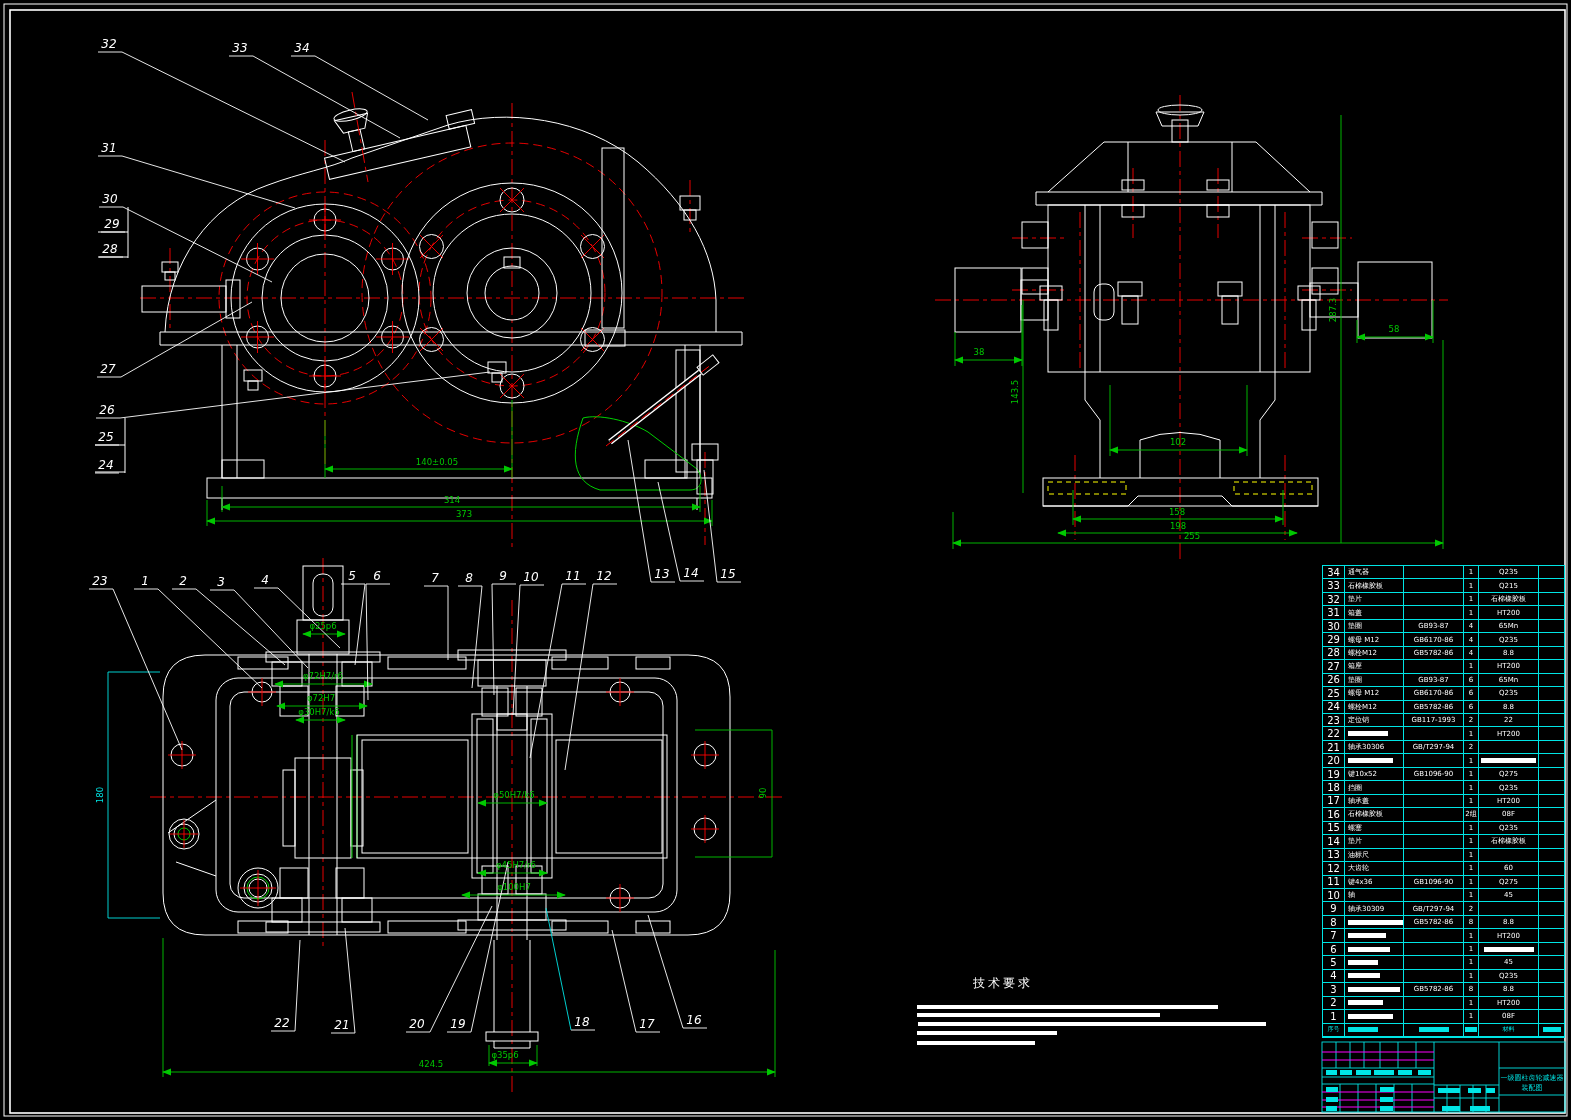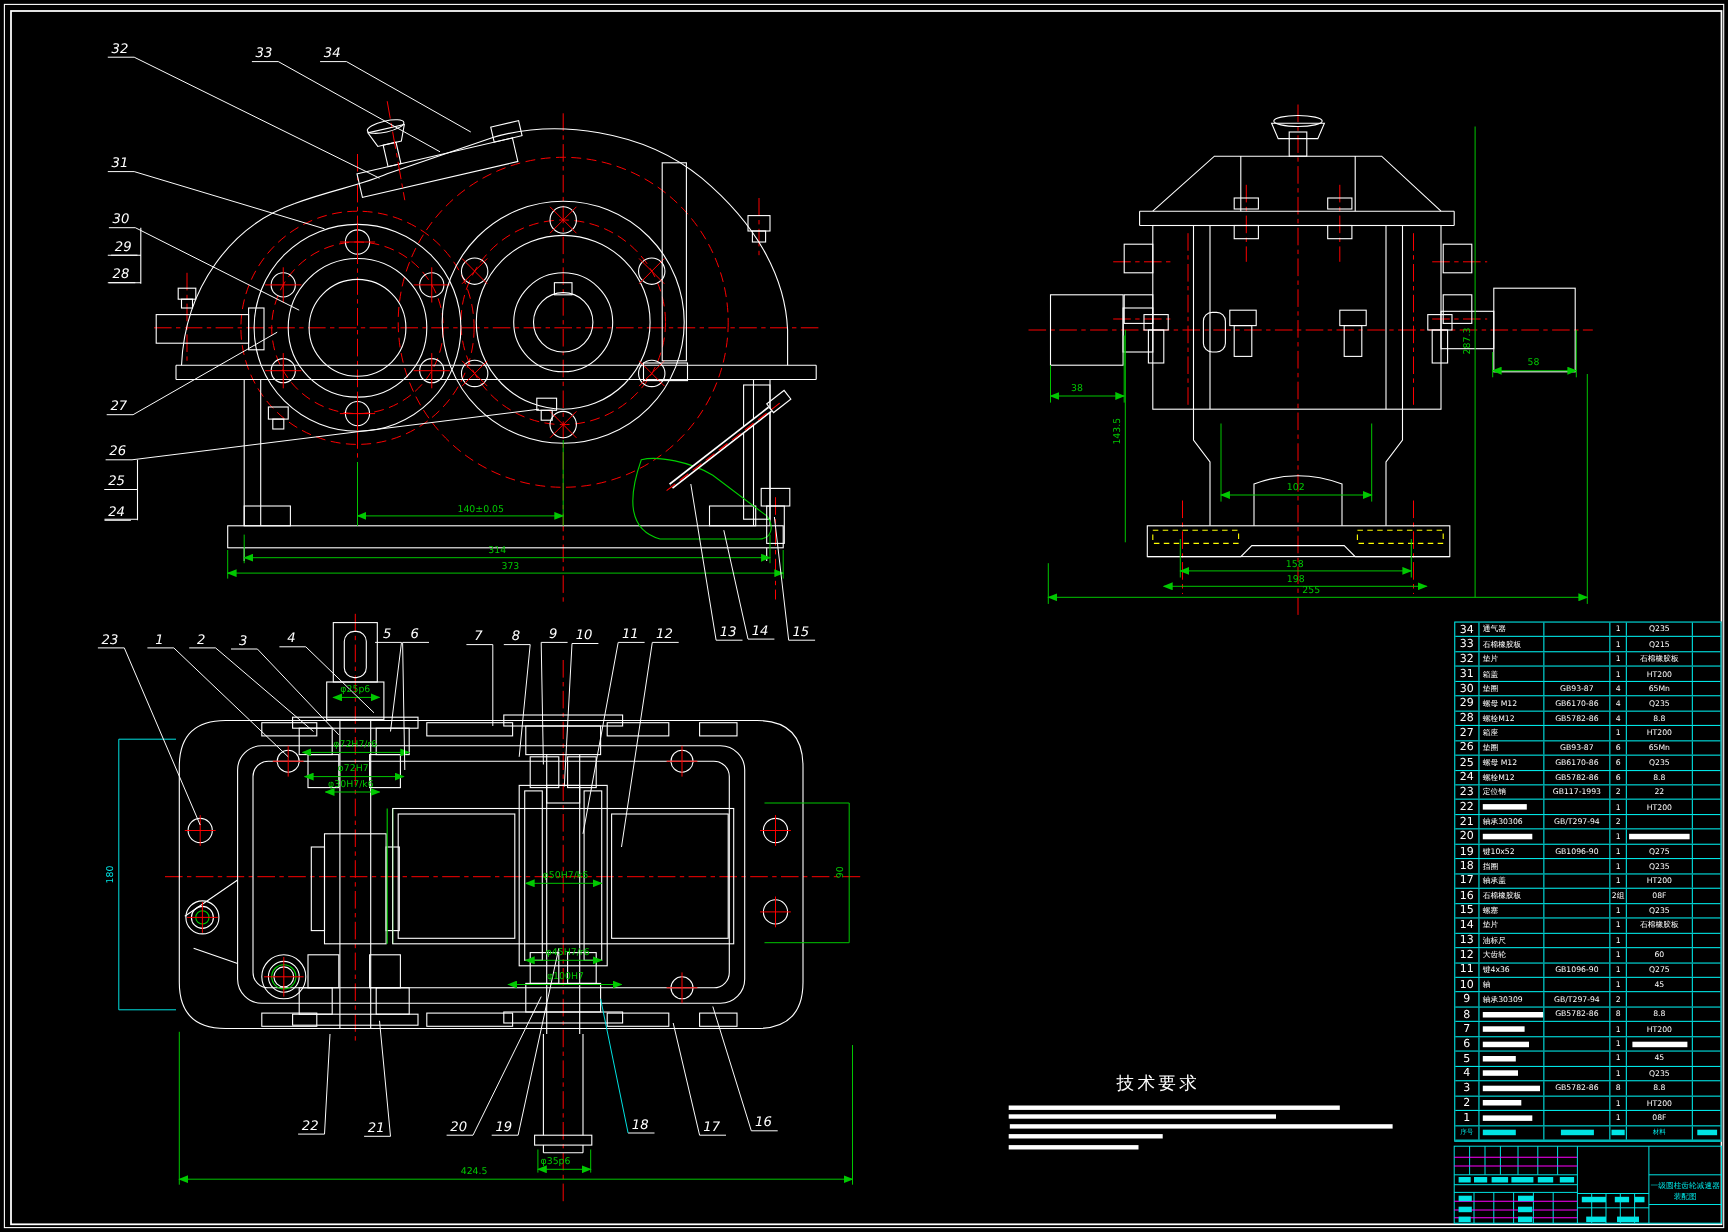--- a/index.html
+++ b/index.html
@@ -30,21 +30,21 @@
   .c-name{width:59px;justify-content:flex-start;padding-left:3px;}
   .c-std{width:60px;}
   .c-qty{width:15px;}
   .c-mat{width:60px;}
   .c-rk{width:25px;}
   .it{}
   .bar{background:#fff;height:5px;display:inline-block;}
   .cbar{background:#00e5e5;height:5px;display:inline-block;}
   
   #techreq{position:absolute;left:900px;top:975px;width:400px;color:#fff;}
-  #techreq .hd{font-size:16px;letter-spacing:3px;margin-left:115px;}
+  #techreq .hd{font-size:12px;letter-spacing:3px;margin-left:73px;}
   #techreq .tbar{position:absolute;height:4px;background:#fff;}
 </style>
 </head>
 <body>
 
 <div id="sheet">
 
 <svg id="dwg" width="1571" height="1120" viewBox="0 0 1571 1120">
   <defs>
     <pattern id="hCyan" width="6" height="6" patternUnits="userSpaceOnUse" patternTransform="rotate(45)">

